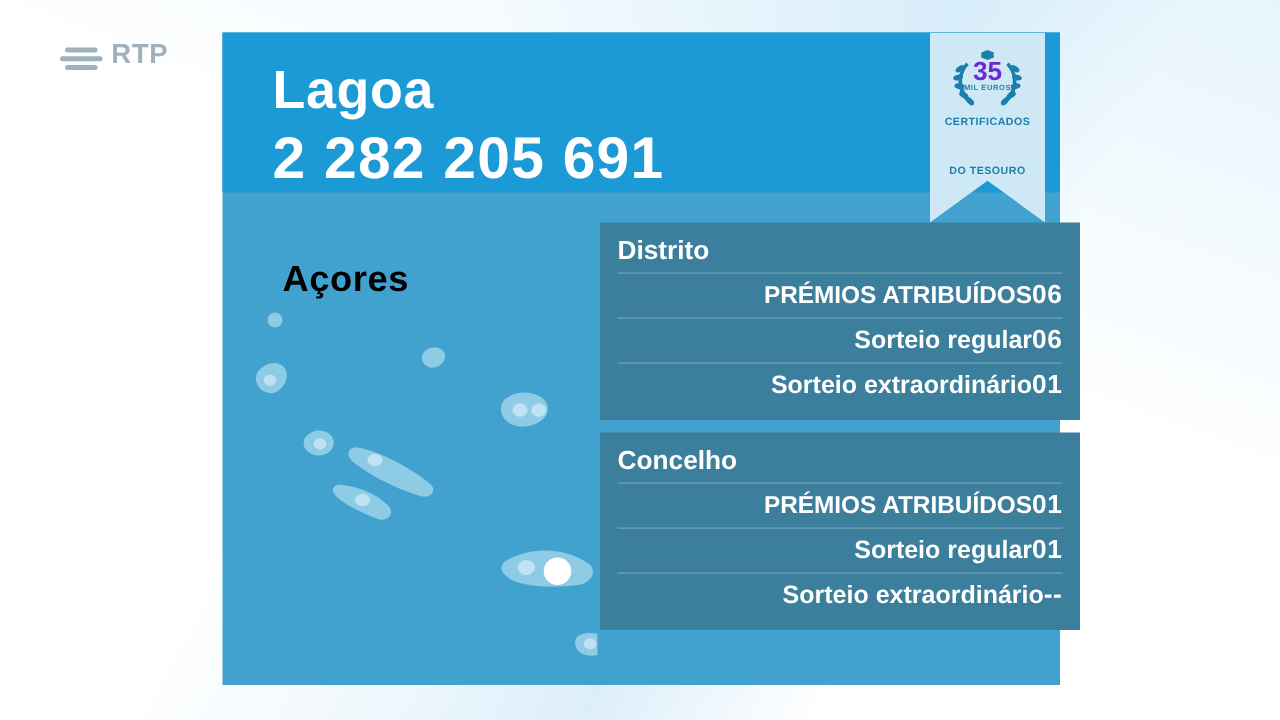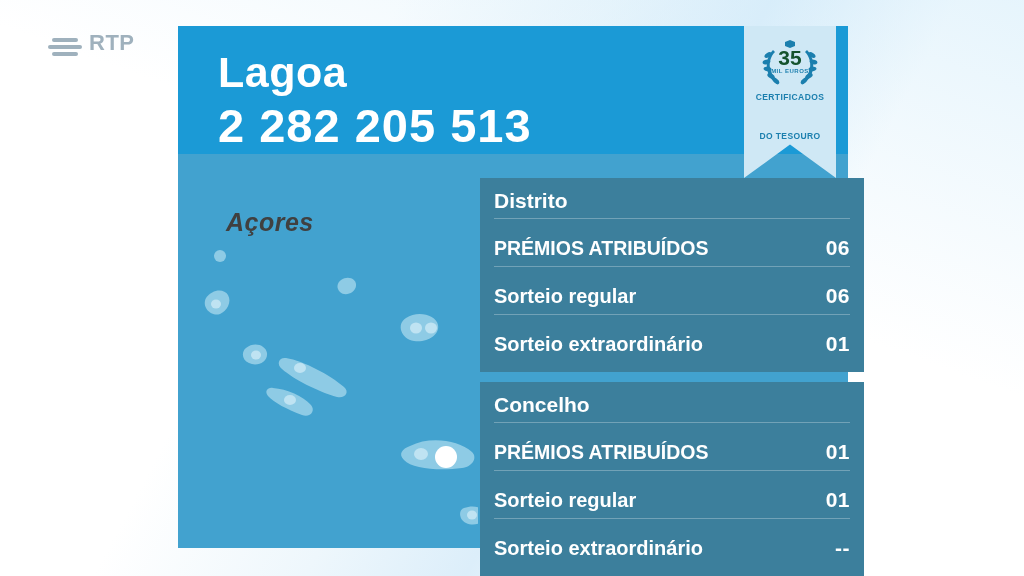--- a/index.html
+++ b/index.html
@@ -60,58 +60,58 @@
     background:#cfe8f5;
     clip-path:polygon(0 0,100% 0,100% 100%,50% 78%,0 100%);
     color:#1b7fae;text-align:center;
   }
   #badge .laurel{
     position:relative;margin:12px auto 0;width:74px;height:52px;
   }
   #badge .laurel svg{position:absolute;left:0;top:0;}
   #badge .num{
     position:absolute;left:0;right:0;top:8px;
-    font-size:21px;font-weight:bold;color:#14532d;
+    font-size:21px;font-weight:bold;color:#6d28d9;
   }
   #badge .numsub{
     position:absolute;left:0;right:0;top:30px;
     font-size:6px;font-weight:bold;letter-spacing:.5px;color:#1b7fae;
   }
   #badge .cert-l1{font-size:8.5px;font-weight:bold;letter-spacing:.4px;margin-top:2px;}
   #badge .cert-l2{font-size:8.5px;font-weight:bold;letter-spacing:.4px;margin-top:29px;}
 
   
   #body-area{
     position:absolute;left:0;top:152px;width:670px;height:370px;
   }
   #map-zone{
     position:absolute;left:0;top:0;width:300px;height:370px;
   }
   #region-label{
     position:absolute;left:48px;top:30px;
-    color:#404040;font-size:25px;font-weight:bold;letter-spacing:.5px;font-style:italic;
+    color:#000000;font-size:29px;font-weight:bold;letter-spacing:.5px;
   }
   #map-svg{position:absolute;left:0;top:40px;}
 
   
   #stats{
     position:absolute;left:302px;top:0;width:384px;
   }
   .stat-block{
     background:#3c7f9c;
     color:#ffffff;
     padding:8px 14px 10px 14px;
     margin-bottom:10px;
   }
   .block-title{
     font-size:21px;font-weight:bold;padding:3px 0 5px 0;
   }
   .stat-row{
-    display:flex;justify-content:space-between;align-items:baseline;
-    padding:17px 0 6px 0;
+    display:flex;justify-content:flex-end;align-items:baseline;
+    padding:5px 0 6px 0;
     border-top:1px solid rgba(255,255,255,.28);
   }
   .stat-row .lbl{font-size:20px;font-weight:bold;}
   .stat-row .val{font-size:21px;font-weight:bold;letter-spacing:.5px;}
   .stat-row.upper .lbl{font-size:19.5px;}
 </style>
 </head>
 <body>
 
 <div id="bg-wash"></div>
@@ -123,21 +123,21 @@
       <i></i>
   </span>
   <span class="wordmark">RTP</span>
 </div>
 
 <div id="panel">
 
   <div id="header">
     <div id="header-text">
       <div id="city-name">Lagoa</div>
-      <div id="city-number">2 282 205 513</div>
+      <div id="city-number">2 282 205 691</div>
     </div>
 
     <div id="badge">
       <div class="laurel">
         <svg width="74" height="52" viewBox="0 0 74 52" aria-hidden="true">
           <g fill="#1b7fae">
             <path d="M37 2 l5 2 v4 l-5 2 -5 -2 v-4 z"></path>
             <g>
               <path d="M20 12 c-5 5 -7 12 -6 19 c1 6 5 12 10 15 l2 -3 c-5 -3 -8 -8 -9 -13 c-1 -6 1 -12 5 -16 z"></path>
               <ellipse cx="15" cy="17" rx="4" ry="2.2" transform="rotate(-35 15 17)"></ellipse>

